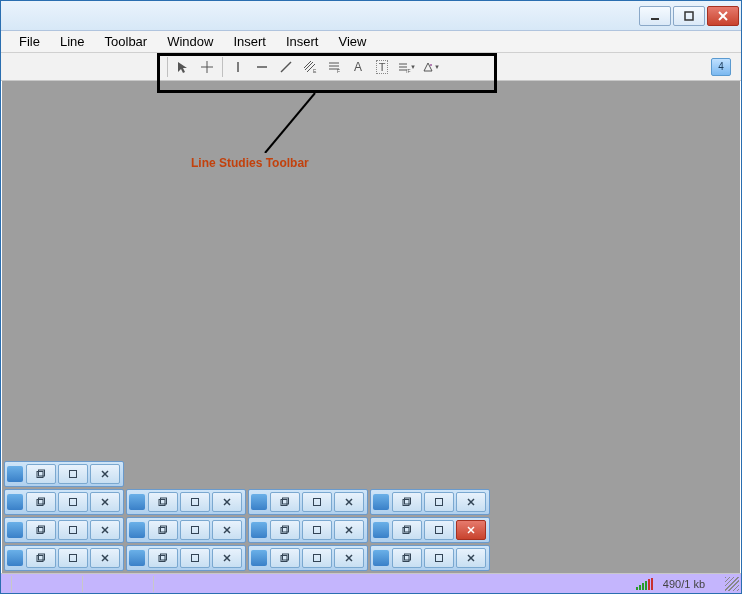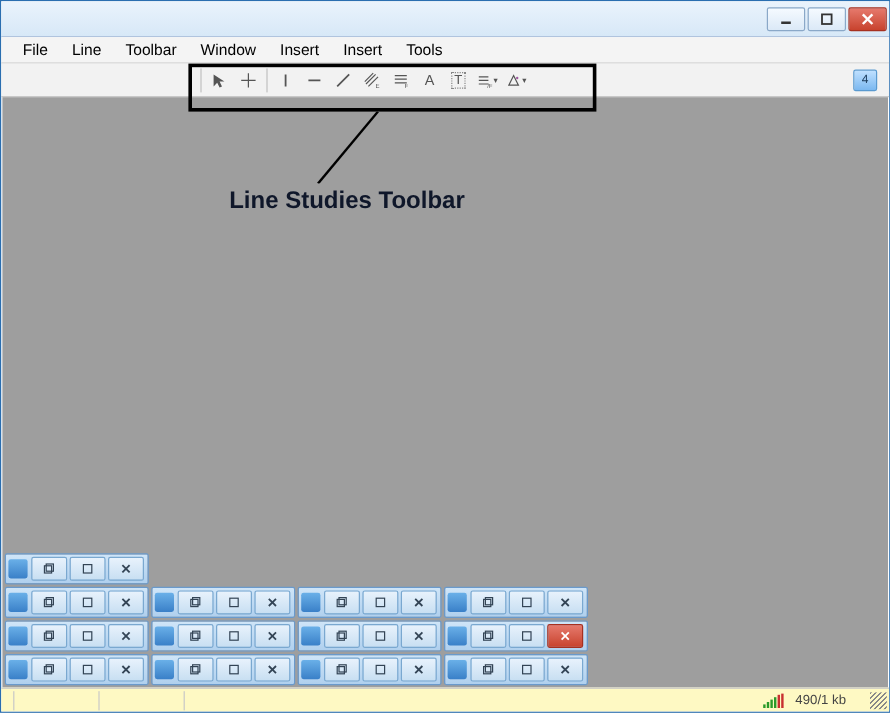--- a/index.html
+++ b/index.html
@@ -13,29 +13,29 @@
 .toolbar-row { height: 28px; background: #f2f2f2; border-bottom: 1px solid #c8c8c8; display: flex; align-items: center; padding: 0 4px; }
 .toolbar-row .spacer { flex: 1; }
 .badge { width: 20px; height: 18px; background: linear-gradient(to bottom, #bfe0ff, #7bb8f0); border: 1px solid #5a9ad0; border-radius: 2px; font-size: 10px; color: #1a3a5a; display: flex; align-items: center; justify-content: center; margin-right: 6px; }
 .line-studies { display: flex; align-items: center; gap: 2px; margin-left: 160px; }
 .tool-sep { width: 1px; height: 20px; background: #c0c0c0; margin: 0 2px; }
 .tool-btn { width: 22px; height: 22px; display: flex; align-items: center; justify-content: center; cursor: pointer; border: 1px solid transparent; font-size: 12px; color: #555; }
 .tool-btn svg { width: 14px; height: 14px; }
 .workspace { position: absolute; top: 80px; left: 1px; right: 1px; bottom: 20px; background: #9e9e9e; }
 .highlight-box { position: absolute; top: 52px; left: 156px; width: 340px; height: 40px; border: 3px solid #000; z-index: 10; pointer-events: none; }
 .annotation-line { position: absolute; top: 92px; left: 254px; width: 80px; height: 60px; z-index: 9; pointer-events: none; }
-.annotation-text { position: absolute; top: 155px; left: 190px; font-size: 20px; font-weight: bold; color: #0f172a; z-index: 9; }
+.annotation-text { position: absolute; top: 155px; left: 190px; font-size: 12px; font-weight: bold; color: #c2410c; z-index: 9; }
 .child-windows { position: absolute; left: 2px; bottom: 2px; right: 2px; display: flex; flex-direction: column; gap: 2px; }
 .child-row { display: flex; gap: 2px; }
 .child-win { display: flex; background: linear-gradient(to bottom, #cfe5f8, #b0d0ee); border: 1px solid #6a9acc; border-radius: 2px; padding: 1px 2px; align-items: center; height: 26px; }
 .child-win .ico { width: 16px; height: 16px; background: linear-gradient(to bottom, #6ab0e8, #3a80c8); border-radius: 2px; margin-right: 2px; }
 .mini-btn { width: 30px; height: 20px; margin: 0 1px; border: 1px solid #7aa8d0; border-radius: 2px; background: linear-gradient(to bottom, #e8f2fc, #c8dff2); display: flex; align-items: center; justify-content: center; cursor: pointer; }
 .mini-btn.close-red { background: linear-gradient(to bottom, #e67a6d, #c8432e); border-color: #a63020; }
 .mini-btn svg { width: 10px; height: 10px; }
-.statusbar { position: absolute; bottom: 0; left: 0; right: 0; height: 20px; background: #fef9c3; border-top: 1px solid #c8c8c8; display: flex; align-items: center; font-size: 11px; color: #444; }
+.statusbar { position: absolute; bottom: 0; left: 0; right: 0; height: 20px; background: #c4b5fd; border-top: 1px solid #c8c8c8; display: flex; align-items: center; font-size: 11px; color: #444; }
 .status-sep { width: 1px; height: 16px; background: #c8c8c8; margin: 0 60px 0 10px; }
 .statusbar .fill { flex: 1; }
 .conn-bars { display: flex; align-items: flex-end; gap: 1px; margin-right: 10px; height: 12px; }
 .conn-bars span { width: 2px; background: #2a9a2a; }
 .conn-bars span:nth-child(1){height:3px}.conn-bars span:nth-child(2){height:5px}.conn-bars span:nth-child(3){height:7px}.conn-bars span:nth-child(4){height:9px}.conn-bars span:nth-child(5){height:11px;background:#c83030}.conn-bars span:nth-child(6){height:12px;background:#c83030}
 .status-text { margin-right: 20px; }
 .resize-grip { width: 14px; height: 14px; margin-right: 2px; background: repeating-linear-gradient(135deg, #888, #888 1px, transparent 1px, transparent 3px); }
 </style>
 </head>
 <body>
@@ -59,21 +59,21 @@
     </div>
 </div>
 
 <div class="menubar">
   <span class="menu-item">File</span>
   <span class="menu-item">Line</span>
   <span class="menu-item">Toolbar</span>
   <span class="menu-item">Window</span>
   <span class="menu-item">Insert</span>
   <span class="menu-item">Insert</span>
-  <span class="menu-item">Tools</span>
+  <span class="menu-item">View</span>
 </div>
 
 <div class="toolbar-row">
   <div class="line-studies">
     <div class="tool-sep"></div>
     <div class="tool-btn">
         <svg viewBox="0 0 14 14">
           <path d="M2 2 L2 12 L5 9 L7 13 L9 12 L7 8 L11 8 Z" fill="#555"></path>
         </svg>
       </div>

